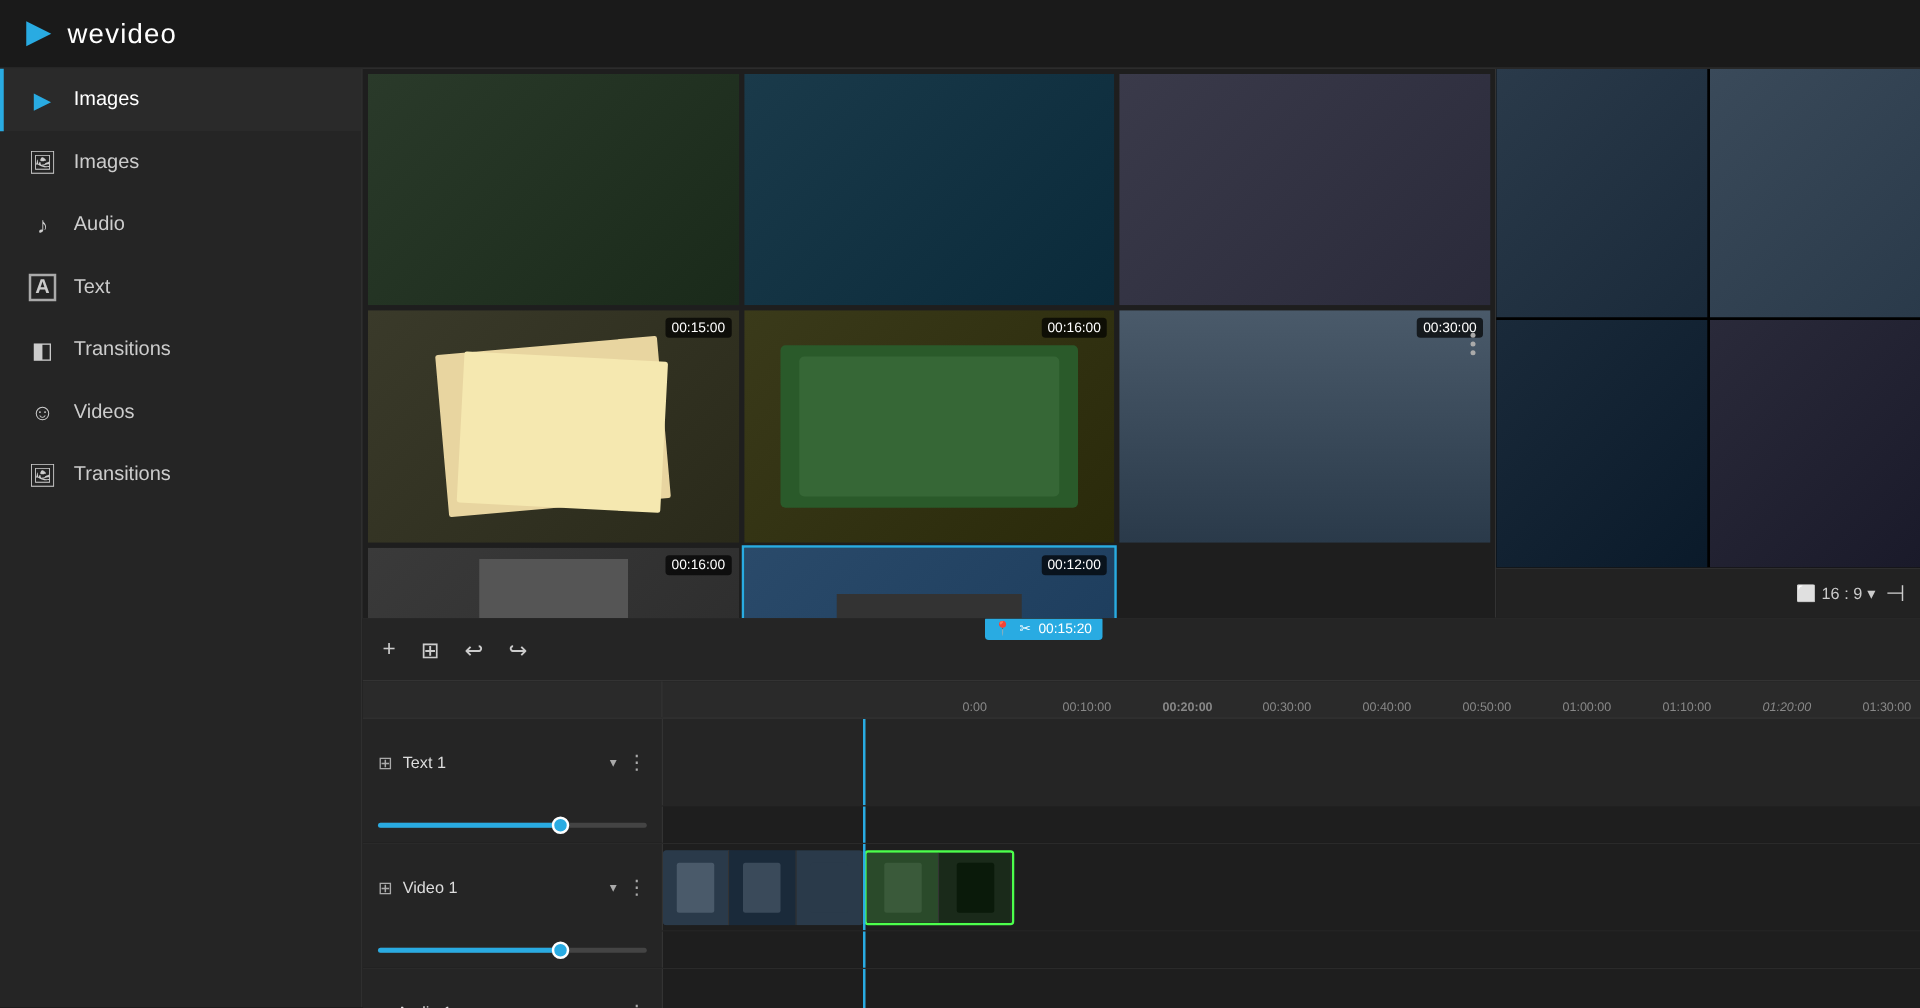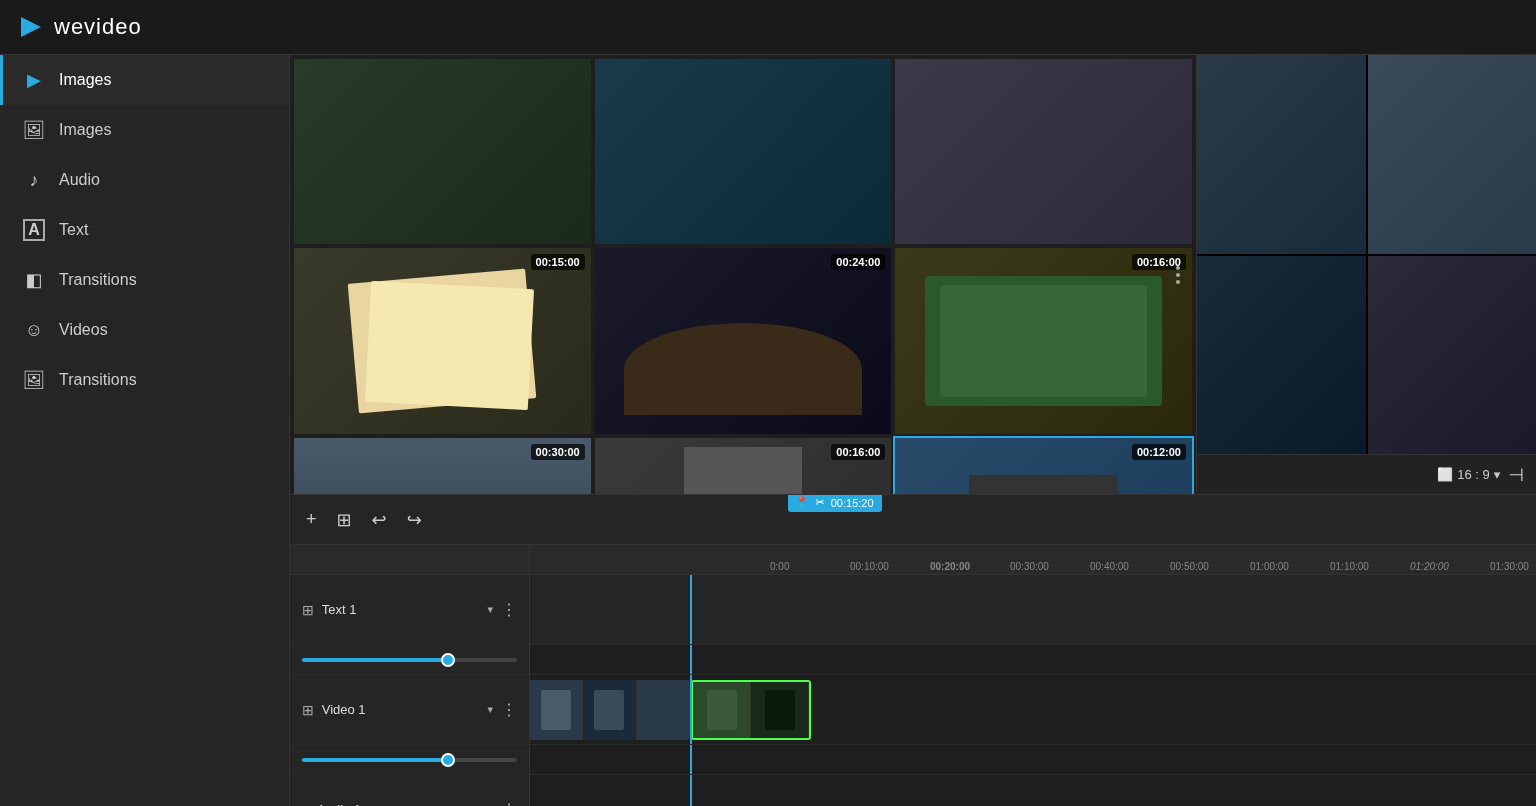--- a/index.html
+++ b/index.html
@@ -102,21 +102,20 @@
       display: grid;
       grid-template-columns: repeat(3, 1fr);
       gap: 4px;
     }
     .media-thumb {
       position: relative;
       background: #ef4444;
       aspect-ratio: 16/10;
       overflow: hidden;
       cursor: pointer;
-      font-weight: bold;
     }
     .media-thumb .duration {
       position: absolute;
       top: 6px;
       right: 6px;
       background: rgba(0,0,0,0.7);
       color: #fff;
       font-size: 11px;
       padding: 2px 5px;
       border-radius: 3px;
@@ -465,27 +464,20 @@
             <div class="media-thumb-placeholder" style="background:linear-gradient(135deg,#3a3a4a,#2a2a3a);"></div>
           </div>
 
           <div class="media-thumb">
             <div class="media-thumb-placeholder" style="background:linear-gradient(135deg,#3a3a2a,#2a2a1a); display:flex;align-items:flex-end;justify-content:flex-start;padding:6px;">
 
               <div style="width:60%;height:70%;background:#e8d5a0;position:absolute;top:15%;left:20%;transform:rotate(-5deg);border-radius:2px;"></div>
               <div style="width:55%;height:65%;background:#f5e8b0;position:absolute;top:20%;left:25%;transform:rotate(3deg);border-radius:2px;"></div>
             </div>
             <span class="duration">00:15:00</span>
-          </div>
-          <div class="media-thumb">
-            <div class="media-thumb-placeholder" style="background:linear-gradient(135deg,#1a1a2a,#0a0a1a);">
-
-              <div style="width:80%;height:50%;background:#3a2a1a;border-radius:50% 50% 0 0;position:absolute;bottom:10%;left:10%;"></div>
-            </div>
-            <span class="duration">00:24:00</span>
           </div>
           <div class="media-thumb">
             <div class="media-thumb-placeholder" style="background:linear-gradient(135deg,#3a3a1a,#2a2a0a);">
 
               <div style="width:80%;height:70%;background:#2a5a2a;position:absolute;top:15%;left:10%;border-radius:4px;"></div>
               <div style="width:70%;height:60%;background:#3a6a3a;position:absolute;top:20%;left:15%;border-radius:4px;opacity:0.8;"></div>
             </div>
             <span class="duration">00:16:00</span>
           </div>
 

